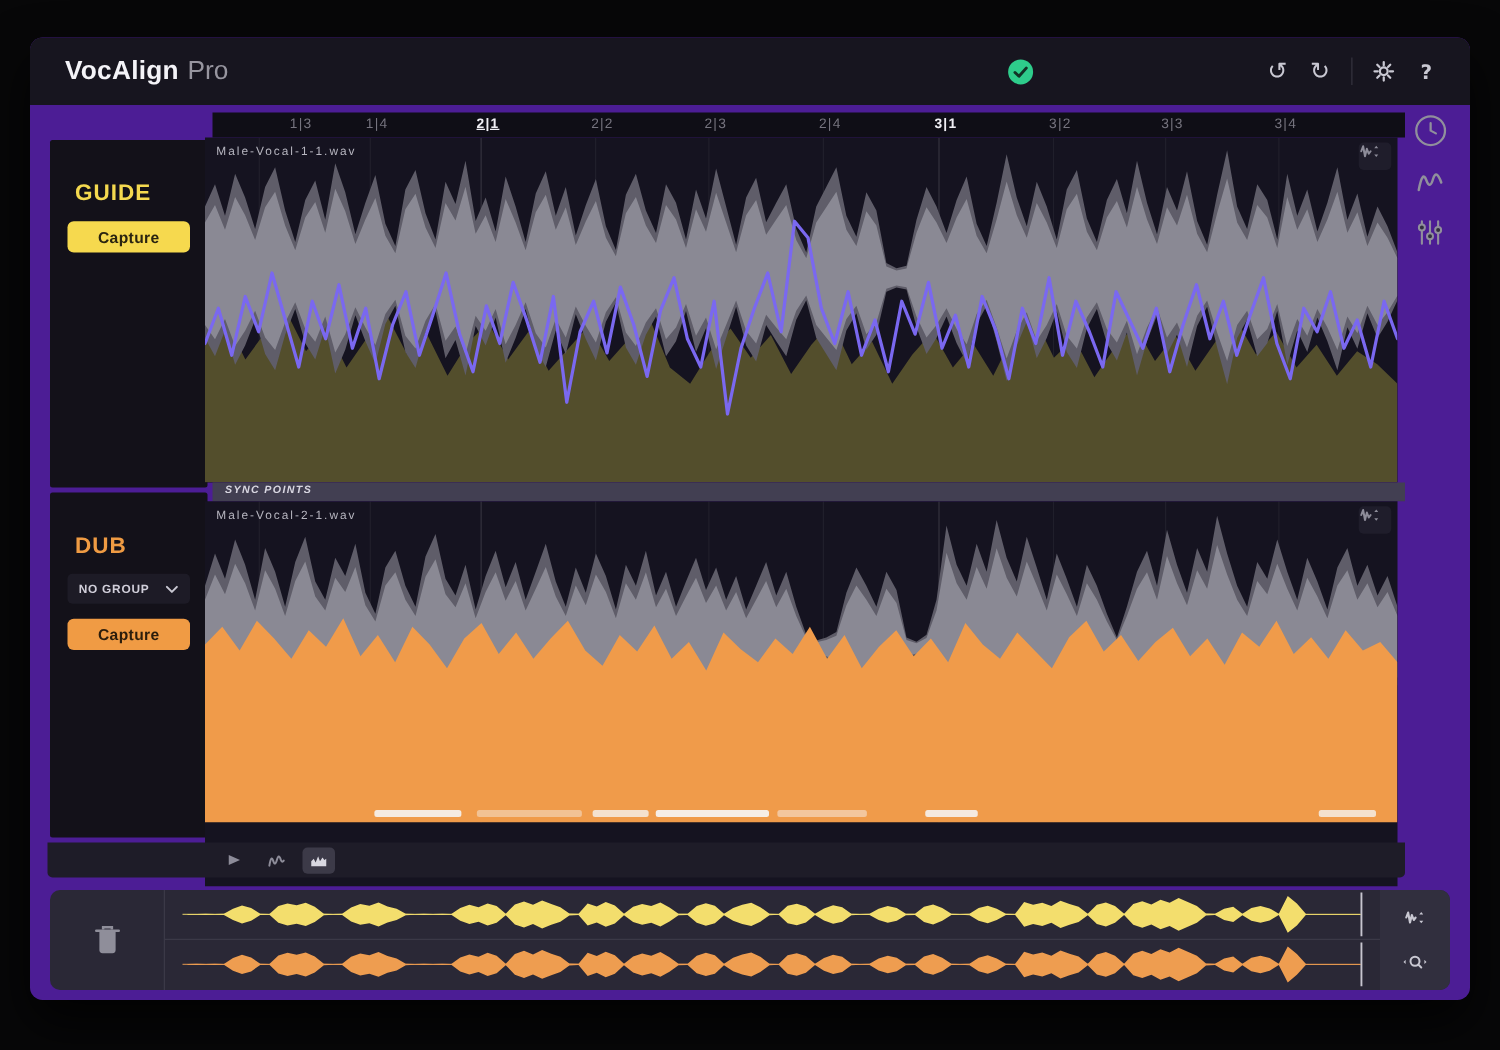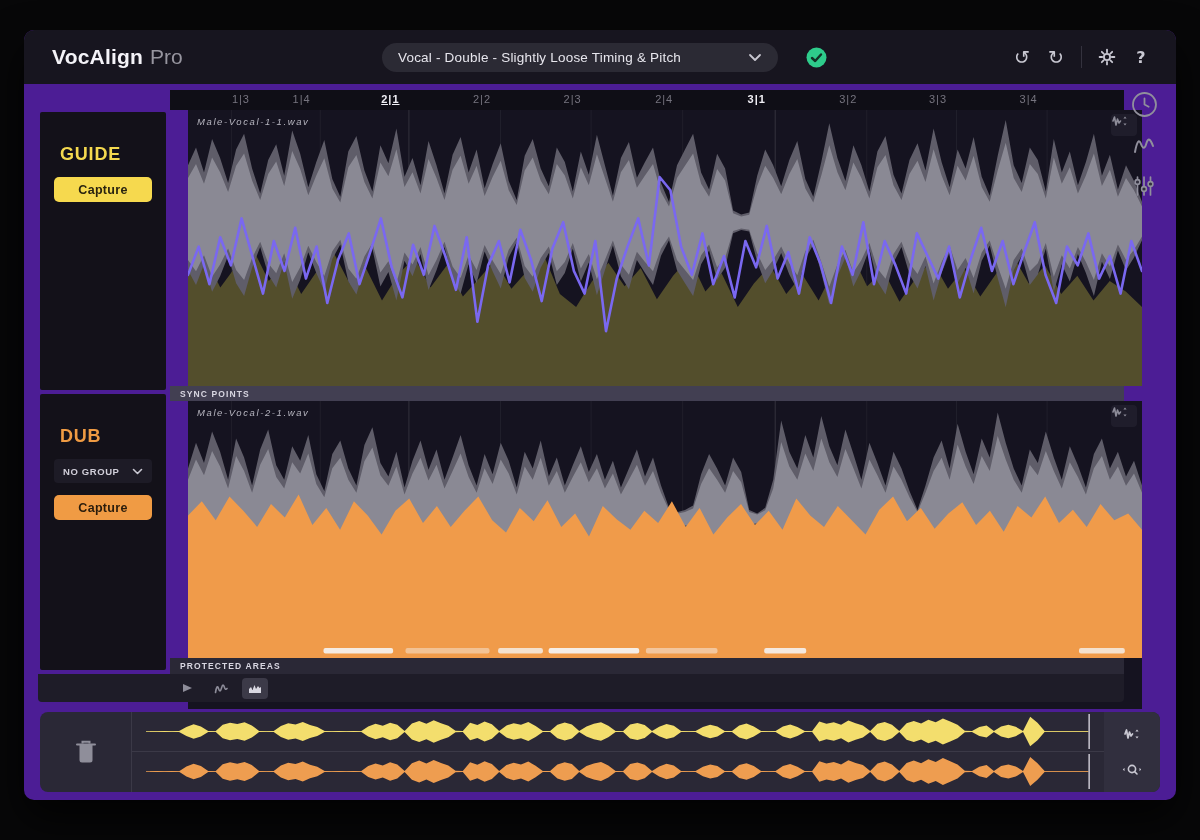--- a/index.html
+++ b/index.html
@@ -36,28 +36,28 @@
   .cap-guide { background:#f6d94e; }
   .cap-dub { background:#f09b44; color:#2b1d0c; }
   .group-select { margin:12px auto 0 auto; width:98px; height:24px; border-radius:4px; background:#1d1b26;
     display:flex; align-items:center; padding:0 9px; cursor:pointer; }
   .group-text { flex:1; font-size:9.5px; font-weight:700; letter-spacing:.6px; color:#d0ced9; }
 
   
   .ruler { position:absolute; left:146px; top:60px; width:954px; height:20px; background:#0f0e16; cursor:pointer; }
   .tick { position:absolute; top:3px; transform:translateX(-50%); font-size:11px; color:#76747f; letter-spacing:1px; }
   .tick.current { color:#f0eff5; font-weight:700; }
-  .wave-panel { position:absolute; left:164px; width:954px; background:#151320; overflow:hidden; cursor:crosshair;font-style:italic; }
+  .wave-panel { position:absolute; left:140px; width:954px; background:#151320; overflow:hidden; cursor:crosshair; }
   .panel-guide { top:80px; height:276px; }
   .panel-dub { top:371px; height:308px; }
   .wave-panel svg { position:absolute; left:0; top:0; }
   .file-label { position:absolute; left:9px; top:6px; font-size:9.5px; letter-spacing:1.6px; color:#b6b5bf; z-index:3; }
   .fit-btn { position:absolute; right:5px; top:4px; width:26px; height:22px; border-radius:4px; background:rgba(40,38,52,.55);
     display:flex; align-items:center; justify-content:center; cursor:pointer; z-index:3; }
-  .strip { position:absolute; left:146px; width:954px; display:flex; align-items:center; }
+  .strip { position:absolute; left:146px; width:954px; display:flex; align-items:flex-start;font-style:italic; }
   .strip-sync { top:356px; height:15px; background:#423f52; }
   .strip-prot { top:628px; height:16px; background:#2a2836; }
   .strip-label { margin-left:10px; font-size:8.5px; font-weight:700; letter-spacing:1.1px; color:#d8d6e1; }
 
   
   .mode-row { position:absolute; left:14px; top:644px; width:1086px; height:28px; background:#1e1c28;
     border-radius:0 0 4px 4px; display:flex; align-items:center; padding-left:136px; gap:8px; }
   .mode-btn { width:26px; height:21px; border-radius:4px; display:flex; align-items:center; justify-content:center; cursor:pointer; }
   .mode-btn.selected { background:#3c3a48; }
 
@@ -85,26 +85,20 @@
 </head>
 <body>
 
 <div class="stage">
   <div class="window">
 
     <div class="topbar">
       <div class="brand">
         <span class="brand-bold">VocAlign</span>
         <span class="brand-light">Pro</span>
-      </div>
-      <div class="preset-pill">
-        <span class="preset-text">Vocal - Double - Slightly Loose Timing &amp; Pitch</span>
-        <svg width="14" height="9" viewBox="0 0 14 9">
-          <polyline points="2,2 7,7 12,2" fill="none" stroke="#c9c8d2" stroke-width="1.8" stroke-linecap="round" stroke-linejoin="round"></polyline>
-        </svg>
       </div>
       <div class="status-check">
         <svg width="21" height="21" viewBox="0 0 21 21">
           <circle cx="10.5" cy="10.5" r="10" fill="#2ecc8b"></circle>
           <polyline points="6,11 9.2,14 15,7.5" fill="none" stroke="#123226" stroke-width="2.4" stroke-linecap="round" stroke-linejoin="round"></polyline>
         </svg>
       </div>
       <div class="tb-icons" style="right:18px;">
         <div class="tb-btn">↺</div>
         <div class="tb-btn">↻</div>
@@ -202,23 +196,20 @@
           <rect x="135.5" y="247" width="69.6" height="5.5" rx="2" fill="#f5f2ef" opacity="0.92"></rect>
           <rect x="217.5" y="247" width="84.0" height="5.5" rx="2" fill="#f5f2ef" opacity="0.45"></rect>
           <rect x="310.1" y="247" width="44.8" height="5.5" rx="2" fill="#f5f2ef" opacity="0.8"></rect>
           <rect x="360.6" y="247" width="90.6" height="5.5" rx="2" fill="#f5f2ef" opacity="0.95"></rect>
           <rect x="457.9" y="247" width="71.6" height="5.5" rx="2" fill="#f5f2ef" opacity="0.5"></rect>
           <rect x="576.2" y="247" width="42.0" height="5.5" rx="2" fill="#f5f2ef" opacity="0.9"></rect>
           <rect x="891.0" y="247" width="45.8" height="5.5" rx="2" fill="#f5f2ef" opacity="0.8"></rect>
         </svg>
     </div>
 
-    <div class="strip strip-prot">
-      <span class="strip-label">PROTECTED AREAS</span>
-    </div>
 
     <div class="mode-row">
       <div class="mode-btn">
         <svg width="14" height="14" viewBox="0 0 14 14">
           <polygon points="3,3 12,7 3,11" fill="#8d8c99"></polygon>
         </svg>
       </div>
       <div class="mode-btn">
         <svg width="16" height="14" viewBox="0 0 16 14">
           <path d="M2.5 11.5Q4 2.5 5.5 7.5Q7 12.5 8.5 7Q10 1.5 11.5 6.5Q12.5 9.5 14 7.5" class="st"></path>

